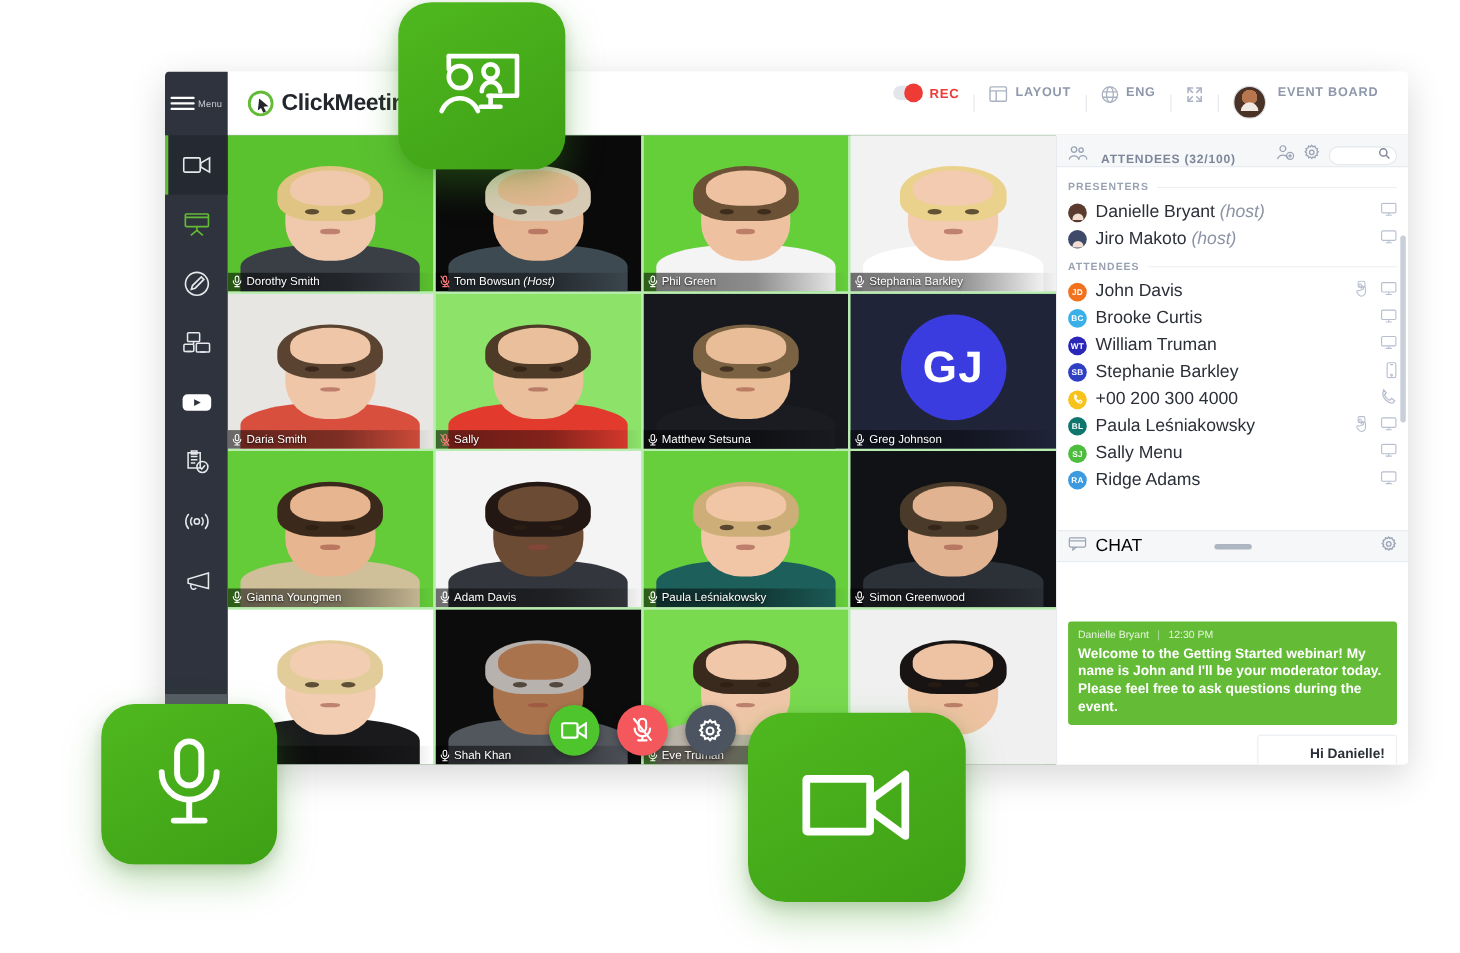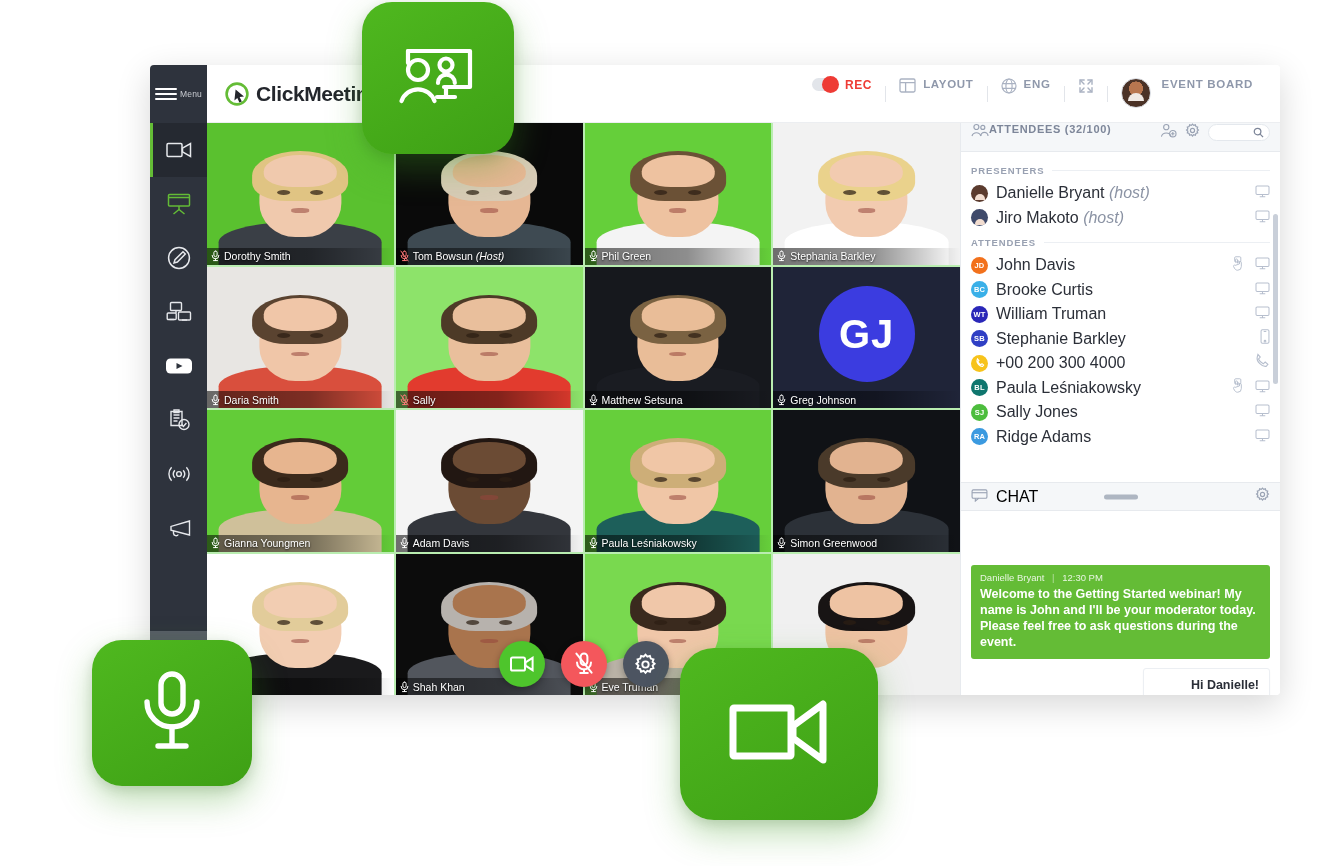--- a/index.html
+++ b/index.html
@@ -140,21 +140,21 @@
   .ctrl.gear { background:#4c5461; }
 
   
   .rpanel {
     width: 320px; flex: 0 0 320px;
     background:#fff; display:flex; flex-direction:column;
     border-left:1px solid #e7eaee; min-height:0;
   }
   .panel-head {
     height:29px; flex:0 0 29px; background:#f5f7f9;
-    display:flex; align-items:flex-start; gap:0; padding:0 10px;
+    display:flex; align-items:flex-end; gap:12px; padding:0 10px;
     border-bottom:1px solid #e7eaee;
   }
   .panel-head .ttl { font-size:11px; font-weight:bold; color:#7d8699; letter-spacing:.7px; }
   .ph-actions { margin-left:auto; display:flex; align-items:center; gap:8px; }
   .search-pill {
     width:62px; height:17px; border-radius:9px; background:#fff;
     border:1px solid #e4e8ed; display:flex; align-items:center; justify-content:flex-end; padding-right:5px;
   }
 
   .attendees-scroll { flex: 0 0 330px; overflow:hidden; position:relative; padding: 6px 10px 0 10px; }
@@ -895,21 +895,21 @@
   <path d="M9.6 9 V7.4 a1.1 1.1 0 0 1 2.2 0 V12 a4.2 4.2 0 0 1-4.2 4.2 c-2 0-2.9-1.1-3.7-2.5 l-1-1.8 a1.1 1.1 0 0 1 1.8-1.2 Z"></path>
                       </svg></span>
                     <span><svg width="15" height="13" viewBox="0 0 16 14" fill="none" stroke="#b7bfce" stroke-width="1.1">
       <rect x="1" y="1" width="14" height="9.2" rx="1.2"></rect>
                         <path d="M5 12.6 h6 M8 10.2 v2.4"></path>
                       </svg></span>
                   </span>
                 </div>
                 <div class="att-row">
                   <span class="av" style="background:#4dbd3d">SJ</span>
-                  <span class="att-name">Sally Jones</span>
+                  <span class="att-name">Sally Menu</span>
                   <span class="att-icons">
                     <span><svg width="15" height="13" viewBox="0 0 16 14" fill="none" stroke="#b7bfce" stroke-width="1.1">
       <rect x="1" y="1" width="14" height="9.2" rx="1.2"></rect>
                         <path d="M5 12.6 h6 M8 10.2 v2.4"></path>
                       </svg></span>
                   </span>
                 </div>
                 <div class="att-row">
                   <span class="av" style="background:#3b9ae0">RA</span>
                   <span class="att-name">Ridge Adams</span>

